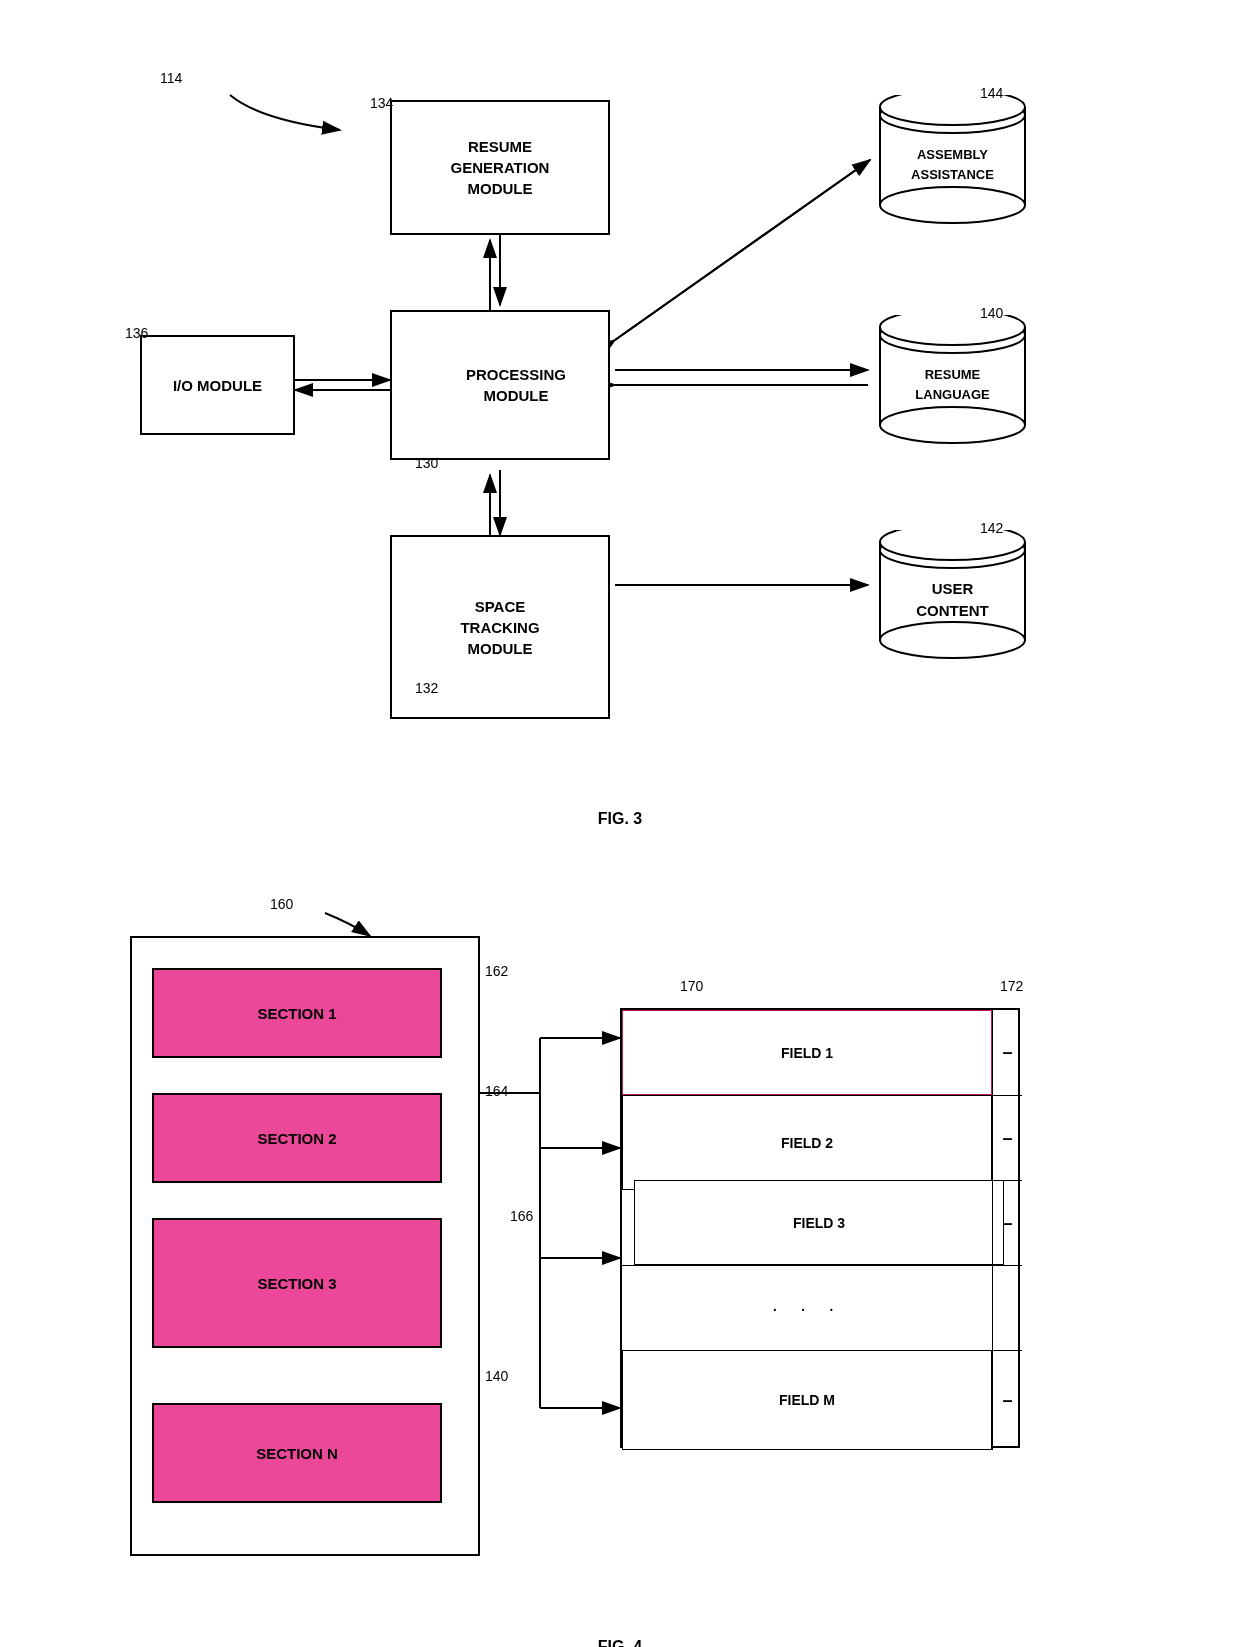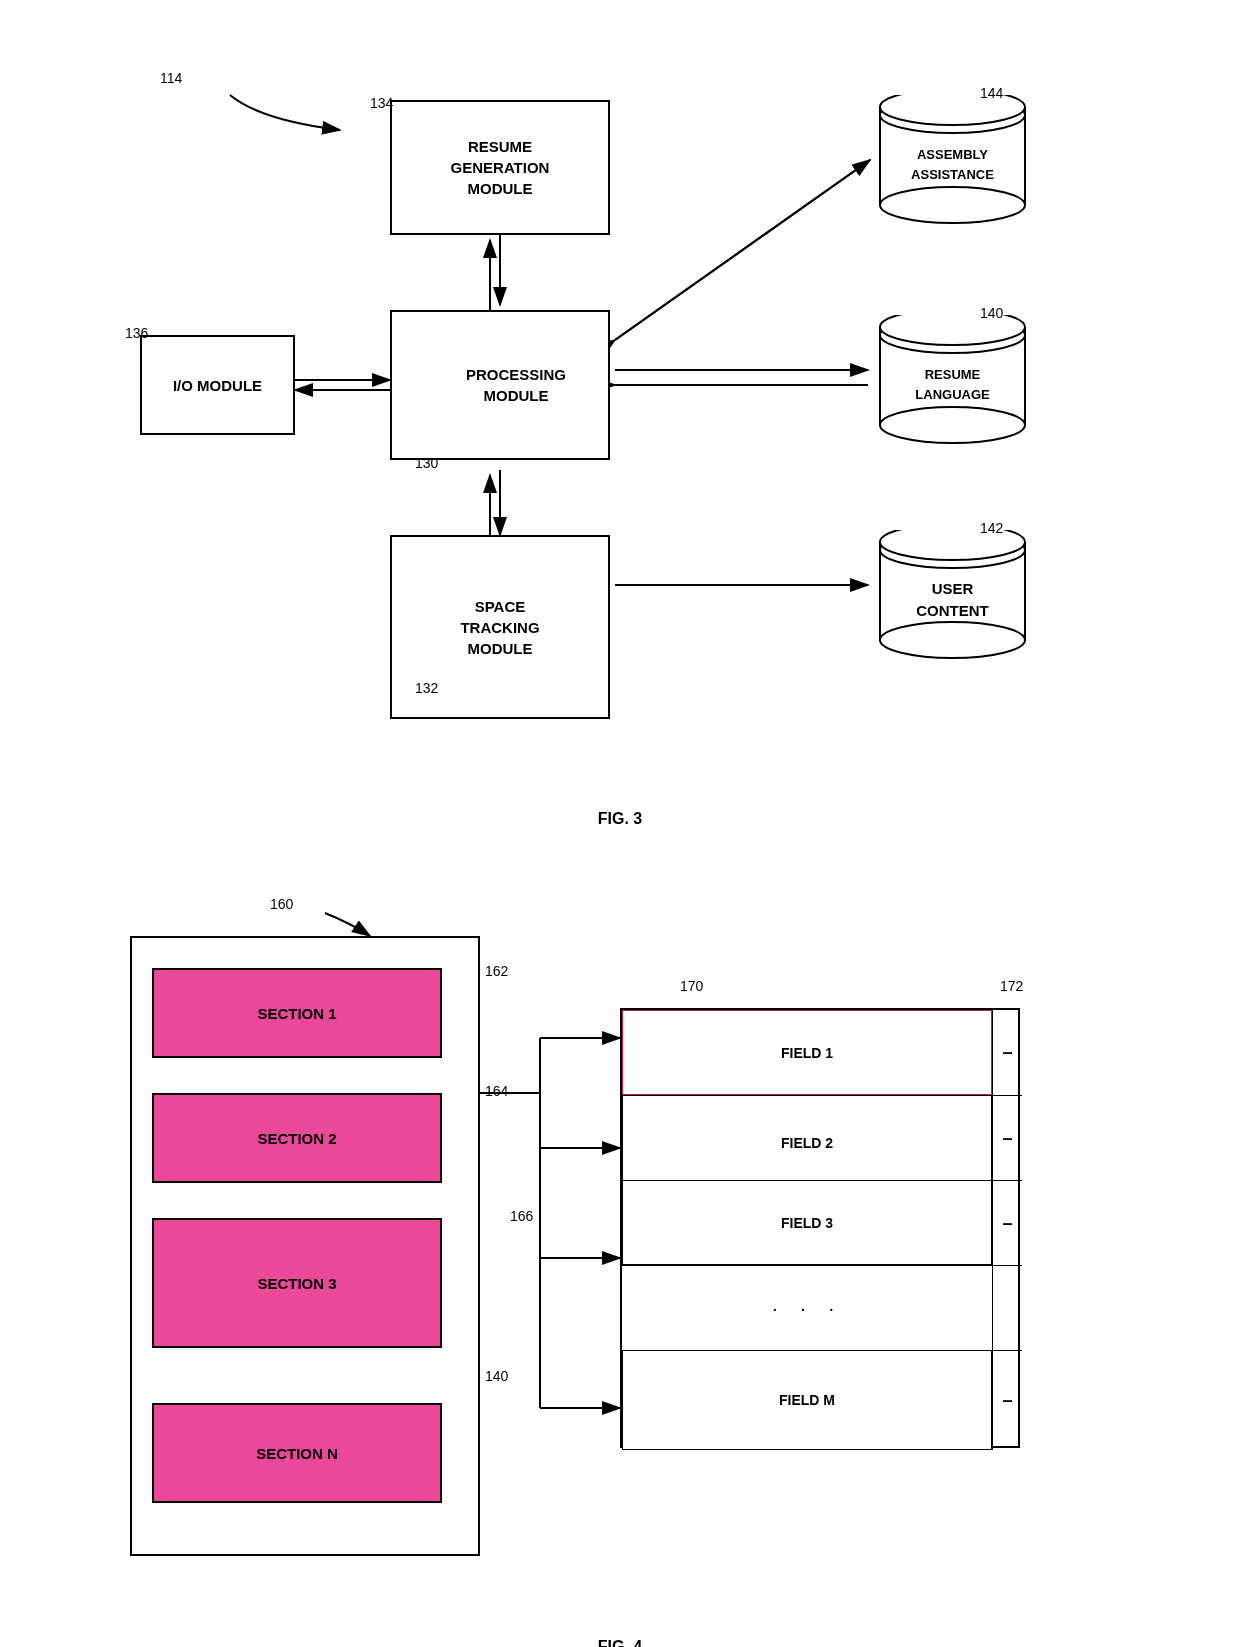--- a/index.html
+++ b/index.html
@@ -335,21 +335,21 @@
         <span>FIELD 1</span>
       </div>
 
       <div style="position:absolute; left:370px; top:0; width:30px; height:85px; border-left:1px solid #000; display:flex; align-items:center; justify-content:center; font-size:18px; font-weight:bold;">–</div>
 
       <div class="field-box" style="left:0; top:85px; width:370px; height:95px; border-top:1px solid #000; border-bottom:1px solid #000;">
         <span>FIELD 2</span>
       </div>
       <div style="position:absolute; left:370px; top:85px; width:30px; height:85px; border-left:1px solid #000; border-top:1px solid #000; display:flex; align-items:center; justify-content:center; font-size:18px; font-weight:bold;">–</div>
 
-      <div class="field-box" style="left:0; top:170px; width:370px; height:85px;">
+      <div class="field-box" style="left:12px; top:170px; width:370px; height:85px;">
         <span>FIELD 3</span>
       </div>
       <div style="position:absolute; left:370px; top:170px; width:30px; height:85px; border-left:1px solid #000; border-top:1px solid #000; display:flex; align-items:center; justify-content:center; font-size:18px; font-weight:bold;">–</div>
 
       <div style="position:absolute; left:0; top:255px; width:370px; height:85px; border-top:1px solid #000; display:flex; align-items:center; justify-content:center;">
         <span style="letter-spacing:8px; font-size:20px;">· · ·</span>
       </div>
       <div style="position:absolute; left:370px; top:255px; width:30px; height:85px; border-left:1px solid #000; border-top:1px solid #000;"></div>
 
       <div class="field-box" style="left:0; top:340px; width:370px; height:100px; border-top:1px solid #000;">

